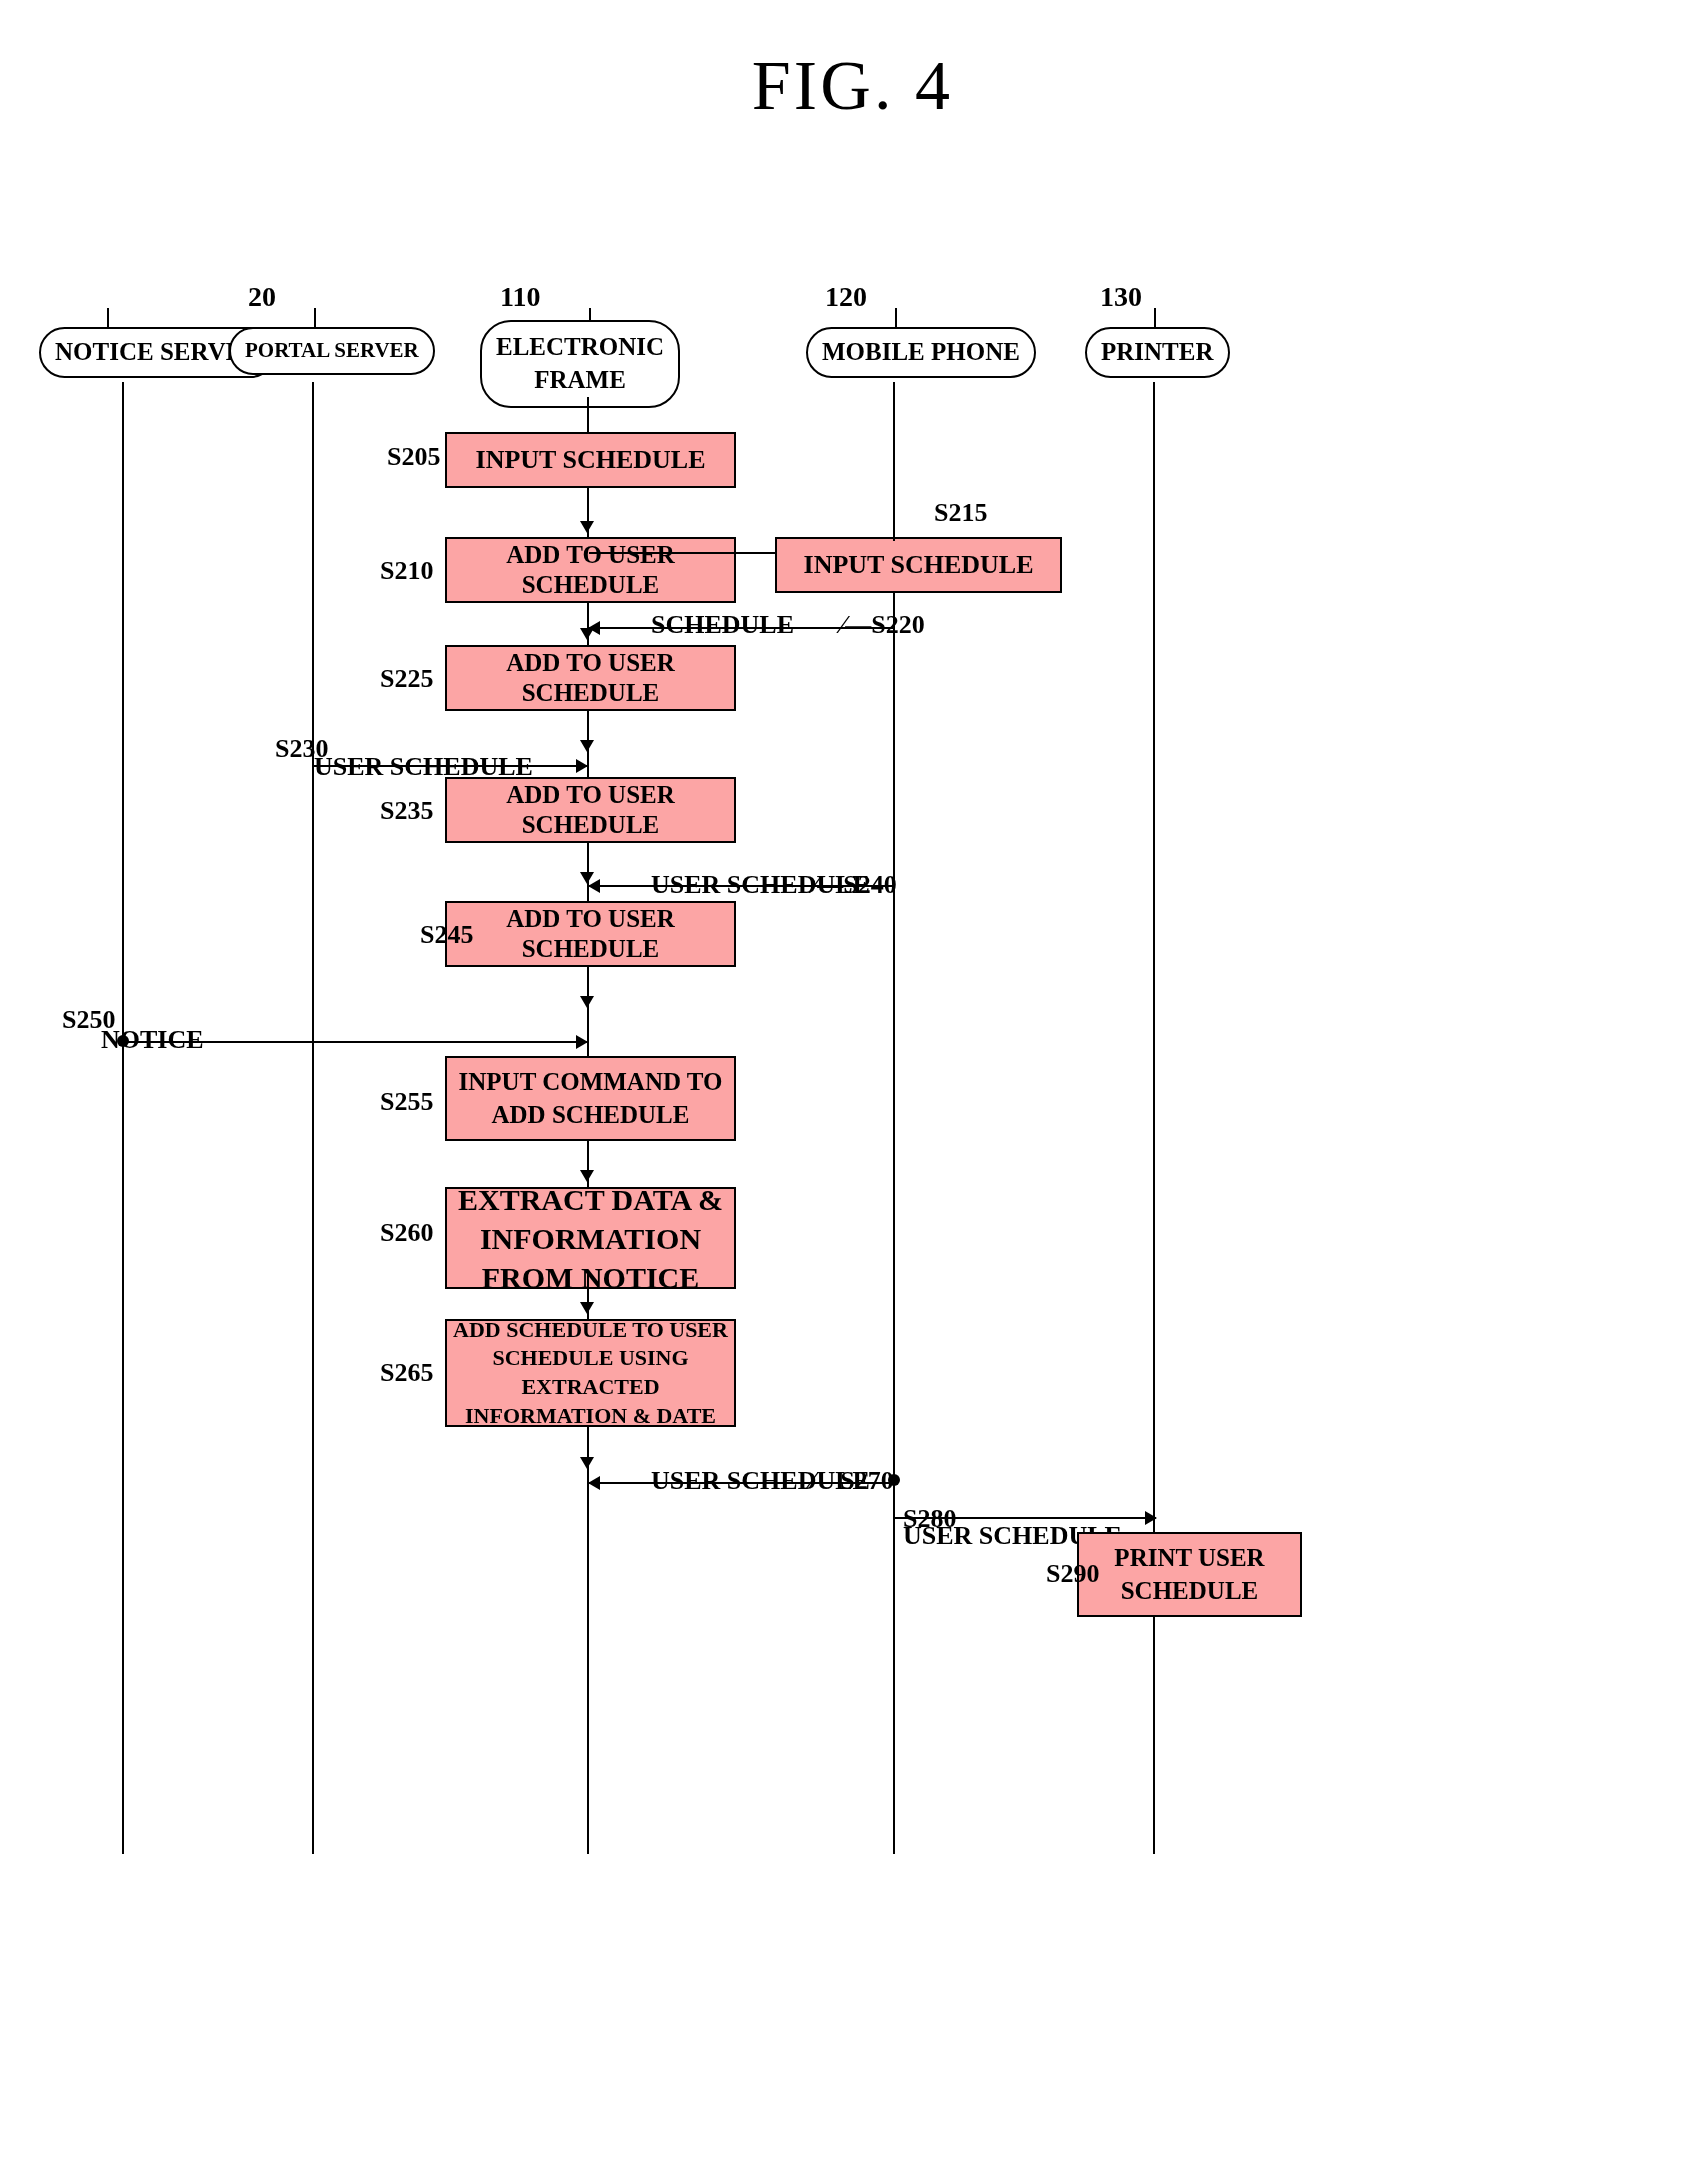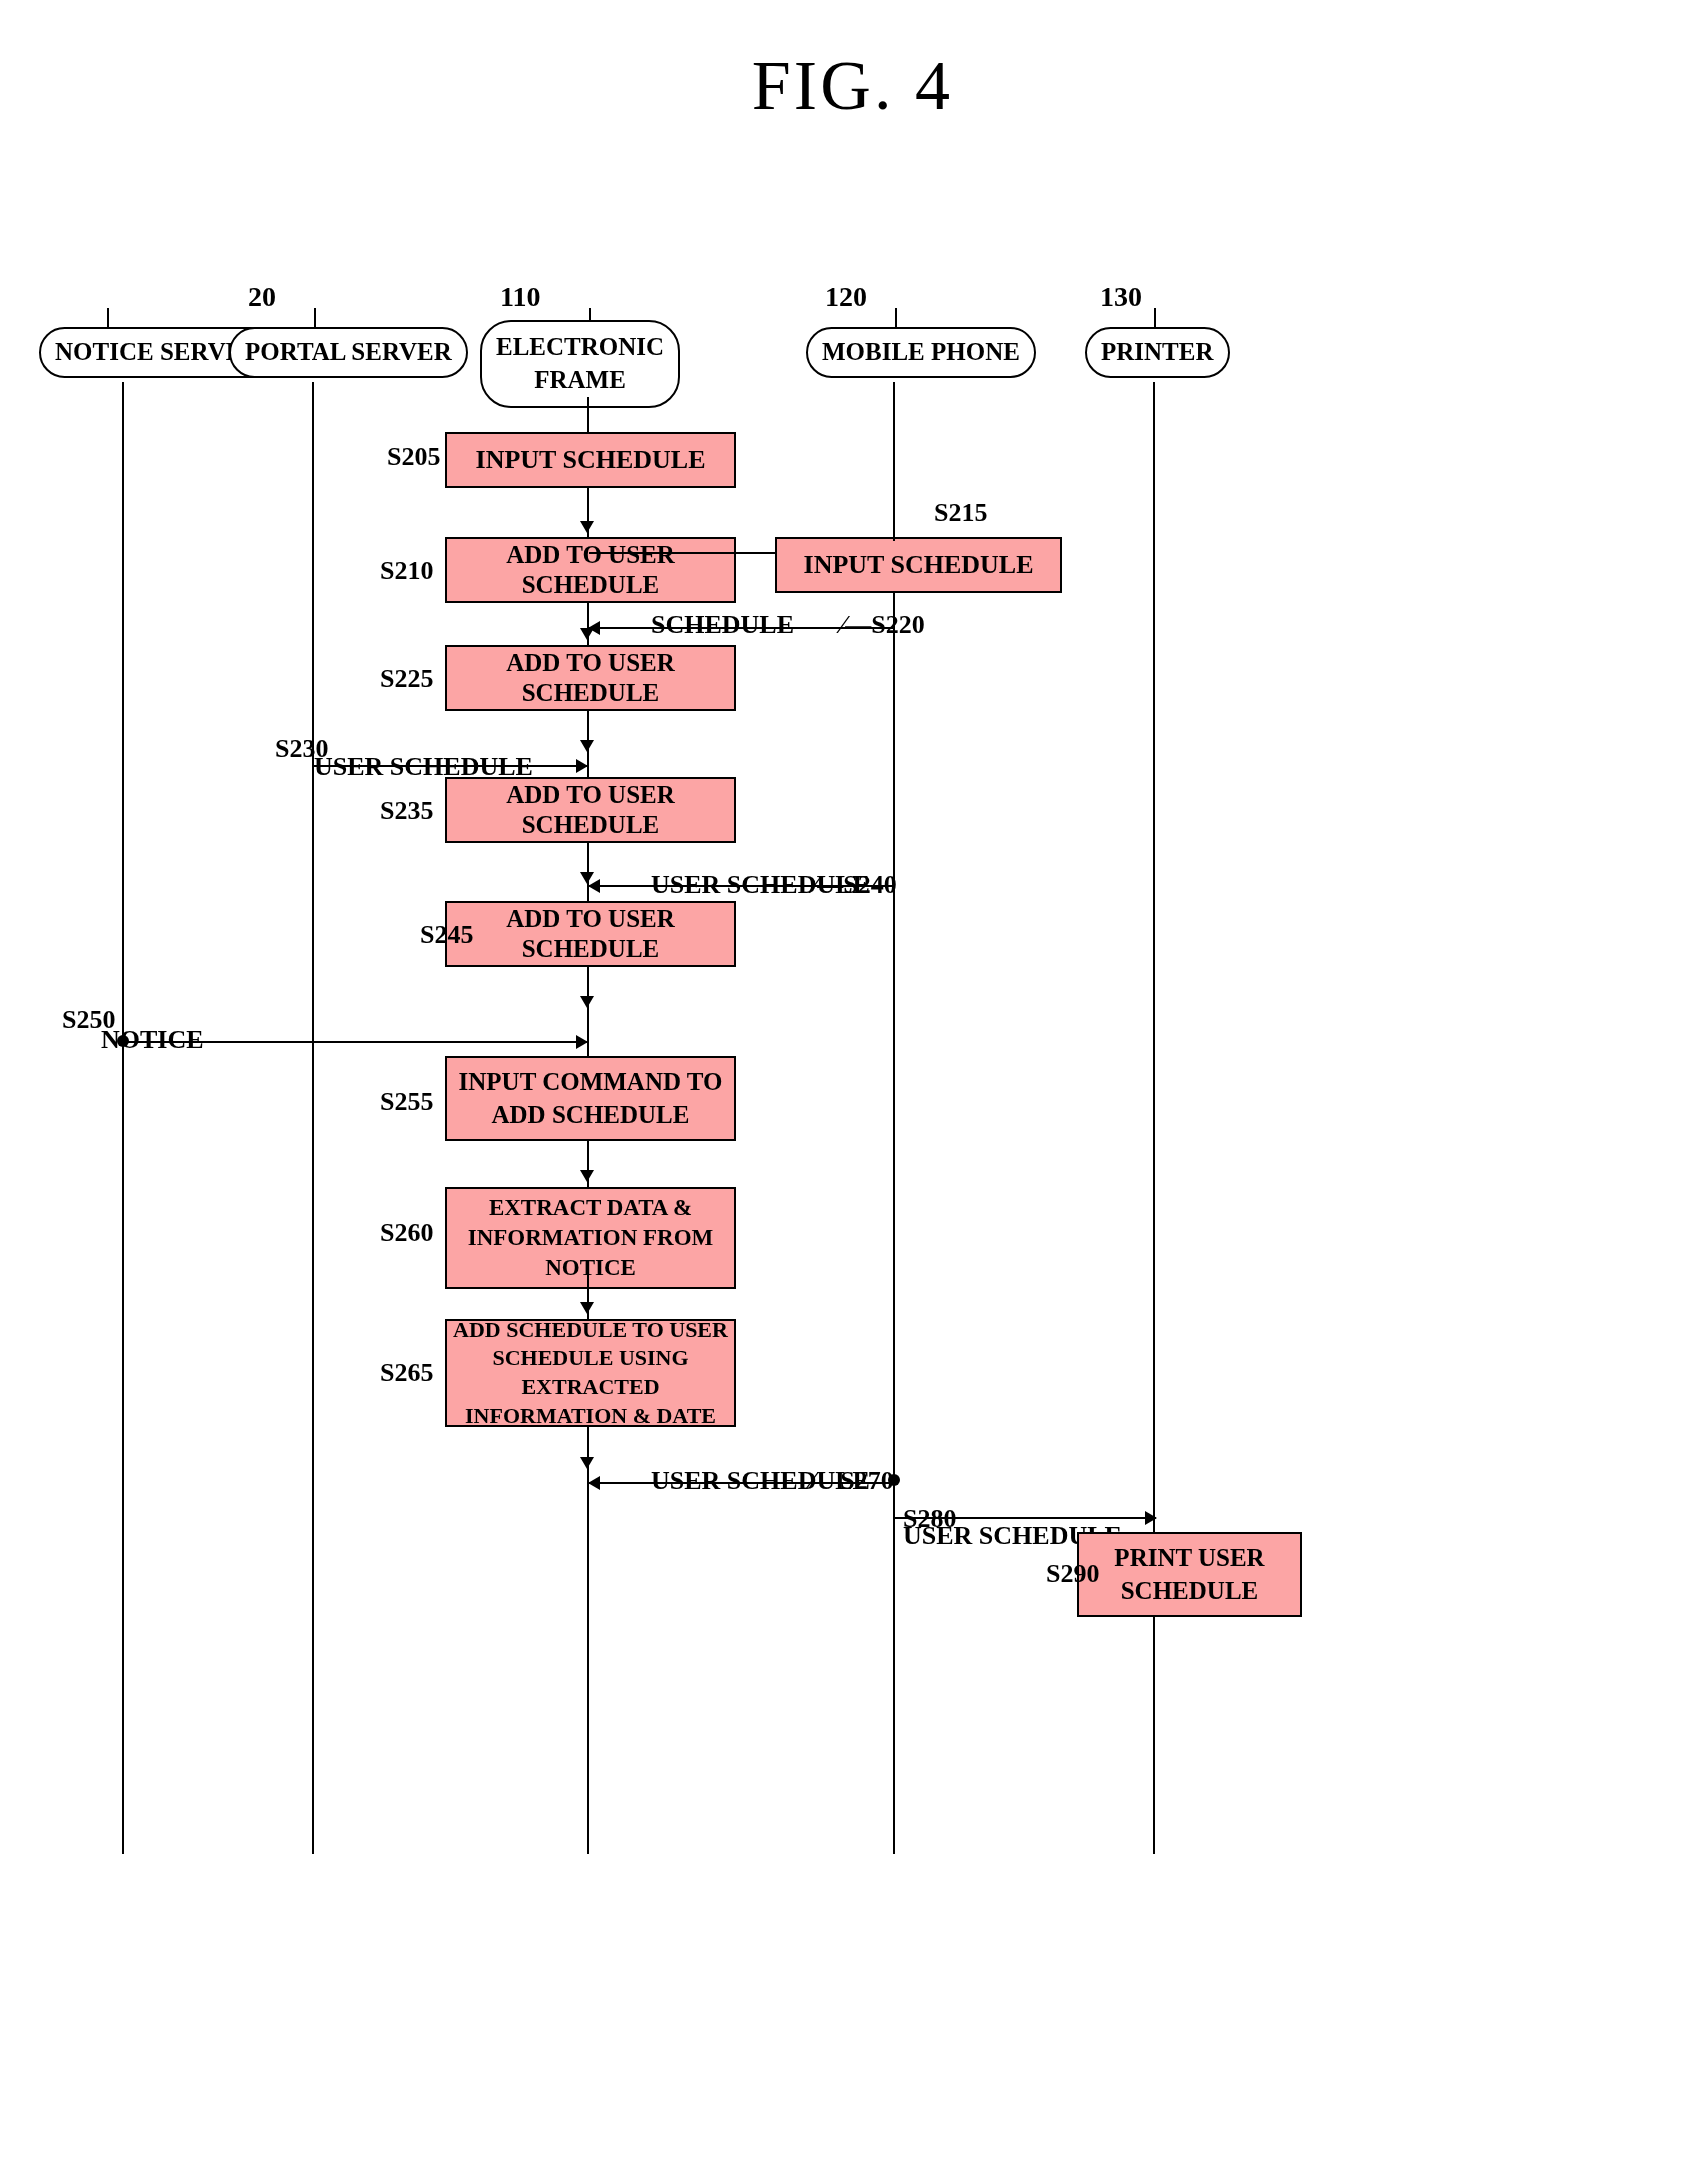--- a/index.html
+++ b/index.html
@@ -125,21 +125,21 @@
   <span style="position:absolute;top:124px;left:825px;font-size:28px;font-weight:bold;">120</span>
   <span style="position:absolute;top:124px;left:1100px;font-size:28px;font-weight:bold;">130</span>
 
   <div style="position:absolute;top:151px;left:107px;width:2.3px;height:19.4px;background:#000;"></div>
   <div style="position:absolute;top:151px;left:314px;width:2.3px;height:19.4px;background:#000;"></div>
   <div style="position:absolute;top:151px;left:589px;width:2.3px;height:19.4px;background:#000;"></div>
   <div style="position:absolute;top:151px;left:895px;width:2.3px;height:19.4px;background:#000;"></div>
   <div style="position:absolute;top:151px;left:1154px;width:2.3px;height:19.4px;background:#000;"></div>
 
   <div class="actor-box" style="position:absolute;top:170px;left:39px;font-size:25px;font-weight:bold;padding:9.3px 14px;">NOTICE SERVER</div>
-  <div class="actor-box" style="position:absolute;top:170px;left:229px;font-size:25px;font-weight:bold;padding:9.3px 14px;">PORTAL SERVER</div>
+  <div class="actor-box" style="position:absolute;top:170px;left:229px;font-size:21px;font-weight:bold;padding:9.3px 14px;">PORTAL SERVER</div>
   <div class="actor-box" style="position:absolute;top:163px;left:480px;font-size:25px;font-weight:bold;padding:9.3px 14px;line-height:1.3;text-align:center;">ELECTRONIC<br>FRAME</div>
   <div class="actor-box" style="position:absolute;top:170px;left:806px;font-size:25px;font-weight:bold;padding:9.3px 14px;">MOBILE PHONE</div>
   <div class="actor-box" style="position:absolute;top:170px;left:1085px;font-size:25px;font-weight:bold;padding:9.3px 14px;">PRINTER</div>
 
   <div class="lifeline" style="left:122px;top:225px;height:1472px;"></div>
 
   <div class="lifeline" style="left:312px;top:225px;height:1472px;"></div>
 
   <div class="lifeline" style="left:587px;top:240px;height:1457px;"></div>
 
@@ -204,21 +204,21 @@
   <div style="position:absolute;top:878px;left:117px;width:12.4px;height:12.4px;background:#000;border-radius:50%;"></div>
 
   <div class="arrow-line arrow-head-right" style="left:124px;top:884px;width:463px;"></div>
 
   <div class="step-box" style="left:445px;top:899px;width:291px;height:85px;font-size:25px;line-height:1.3;text-align:center;">INPUT COMMAND TO<br>ADD SCHEDULE</div>
   <span class="step-label" style="left:380px;top:930px;">S255</span>
 
   <div class="vertical-arrow" style="left:587px;top:984px;height:31px;"></div>
   <div class="arrow-head-down" style="left:580px;top:1013px;"></div>
 
-  <div class="step-box" style="left:445px;top:1030px;width:291px;height:102px;font-size:23px;line-height:1.3;">EXTRACT DATA &amp;<br>INFORMATION FROM NOTICE</div>
+  <div class="step-box" style="left:445px;top:1030px;width:291px;height:102px;font-size:30px;line-height:1.3;">EXTRACT DATA &amp;<br>INFORMATION FROM NOTICE</div>
   <span class="step-label" style="left:380px;top:1061px;">S260</span>
 
   <div class="vertical-arrow" style="left:587px;top:1116px;height:31px;"></div>
   <div class="arrow-head-down" style="left:580px;top:1145px;"></div>
 
   <div class="step-box" style="left:445px;top:1162px;width:291px;height:108px;font-size:22px;line-height:1.3;">ADD SCHEDULE TO USER<br>SCHEDULE USING EXTRACTED<br>INFORMATION &amp; DATE</div>
   <span class="step-label" style="left:380px;top:1201px;">S265</span>
 
   <div class="vertical-arrow" style="left:587px;top:1271px;height:31px;"></div>
   <div class="arrow-head-down" style="left:580px;top:1300px;"></div>

